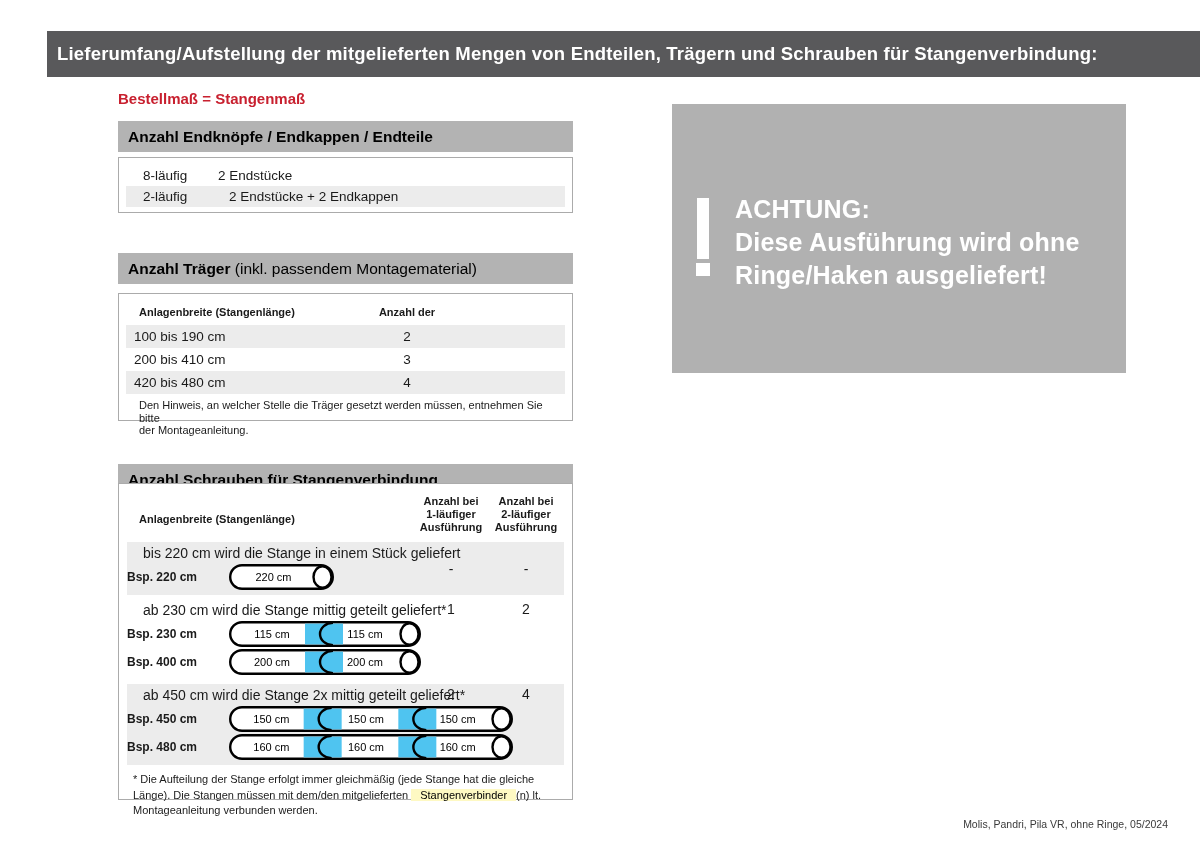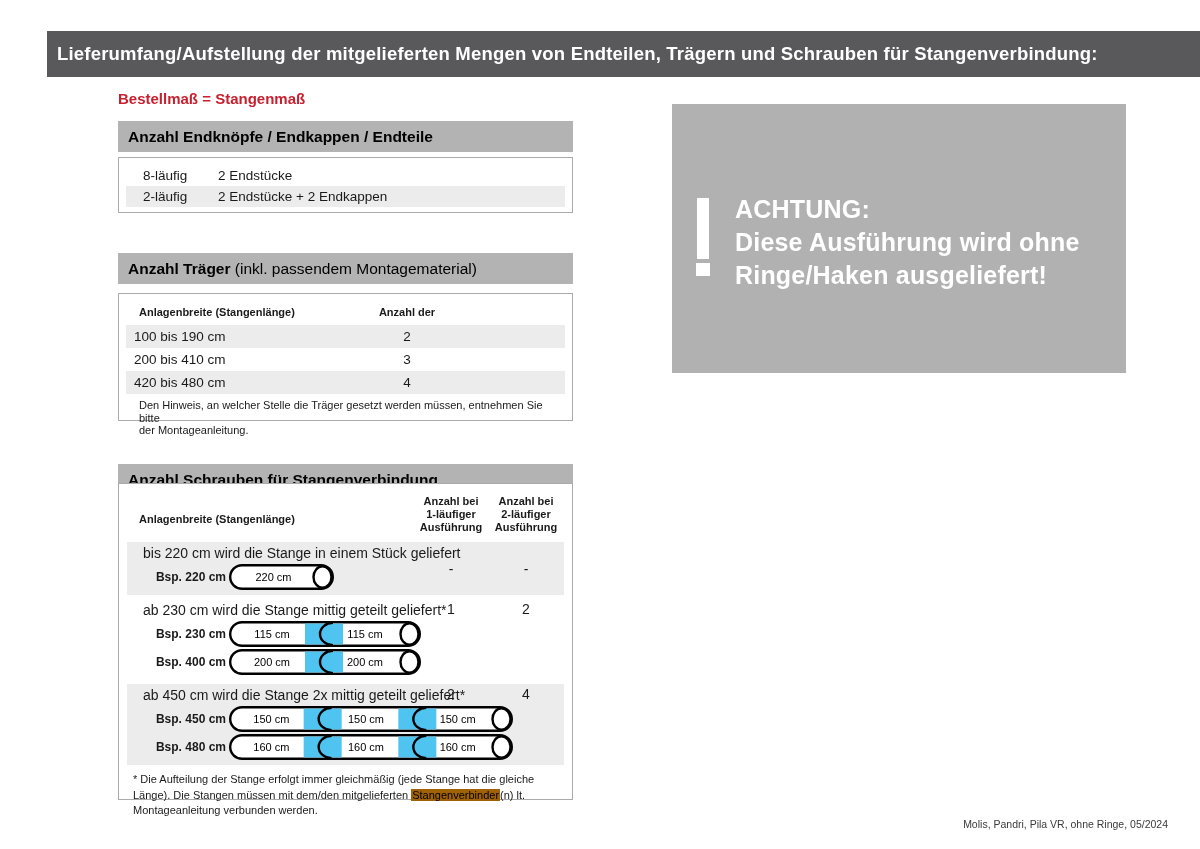--- a/index.html
+++ b/index.html
@@ -21,21 +21,21 @@
   .sec-header .normal { font-weight:normal; }
   #sec1 { top:121px; } #sec2 { top:253px; } #sec3 { top:464px; }
 
   
   .panel { position:absolute; left:118px; width:455px; background:#fff;
            border:1px solid #ababab; }
   #table1 { top:157px; height:56px; padding:7px; }
   #table2 { top:293px; height:128px; padding:7px; }
   #table3 { top:483px; height:317px; padding:8px; }
 
-  .striped { background:#ececec; }
+  .striped { background:#ececec;gap:11px; }
 
   
   .t1row { height:21px; line-height:21px; font-size:13.5px; display:flex; }
   .t1label { width:92px; padding-left:17px; }
 
   
   .t2head { height:24px; line-height:22px; font-size:11px; font-weight:bold; position:relative; padding-left:13px; }
   .t2row  { height:23px; line-height:23px; font-size:13.5px; position:relative; padding-left:8px; }
   .t2val  { position:absolute; left:236px; width:90px; text-align:center; top:0; }
   .t2note { font-size:11px; line-height:12.5px; padding:5px 0 0 13px; white-space:pre-line; }
@@ -47,26 +47,26 @@
            white-space:pre-line; line-height:13px; }
   .t3c2 { left:270px; } .t3c3 { left:345px; }
 
   .group { position:relative; margin-bottom:4px; padding:2px 0 5px 0; }
   .g-title { font-size:14px; line-height:18px; padding-left:16px; }
   .g-val { position:absolute; font-size:14px; width:108px; text-align:center; top:2px; }
   .g-val.v1 { left:270px; } .g-val.v2 { left:345px; }
   .g-val.mid { top:50%; transform:translateY(-50%); }
 
   .rod-row { display:flex; align-items:center; height:26px; margin-top:2px; }
-  .rod-label { width:102px; text-align:right; font-weight:bold; font-size:12px;
+  .rod-label { width:102px; font-weight:bold; font-size:12px;
                padding-right:3px; flex:none; }
   svg text { font-family:"Liberation Sans","DejaVu Sans",sans-serif; }
 
   .footnote { font-size:11px; line-height:15.5px; padding-left:6px; margin-top:7px; width:444px; }
-  .footnote mark { background:#a16207; color:#000; padding:0 1px; }
+  .footnote mark { background:#fef9c3; color:#000; padding:0 9px; }
 
   
   .warnbox { position:absolute; left:672px; top:104px; width:454px; height:269px;
              background:#b1b1b1; }
   .excl-bar { position:absolute; left:25px; top:94px; width:12px; height:61px; background:#fff; }
   .excl-dot { position:absolute; left:24px; top:159px; width:14px; height:13px; background:#fff; }
   .warn-text { position:absolute; left:63px; top:89px; color:#fff; font-weight:bold;
                font-size:25px; line-height:33px; letter-spacing:0.2px; }
 
   .footer { position:absolute; right:32px; top:818px; font-size:10.5px; color:#3a3a3a; }

